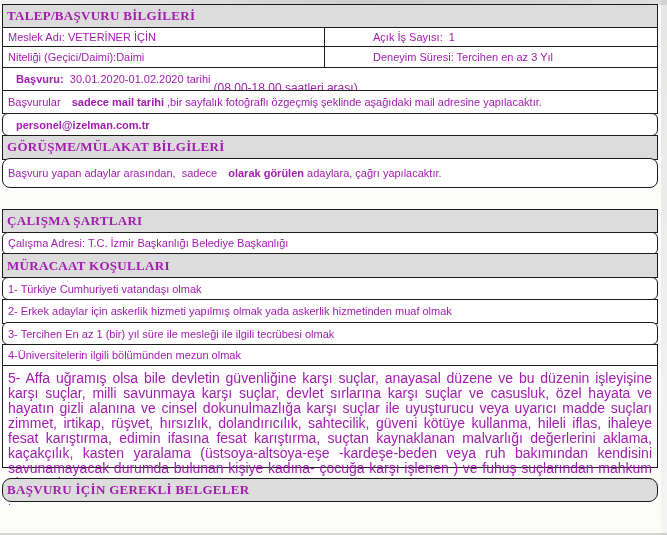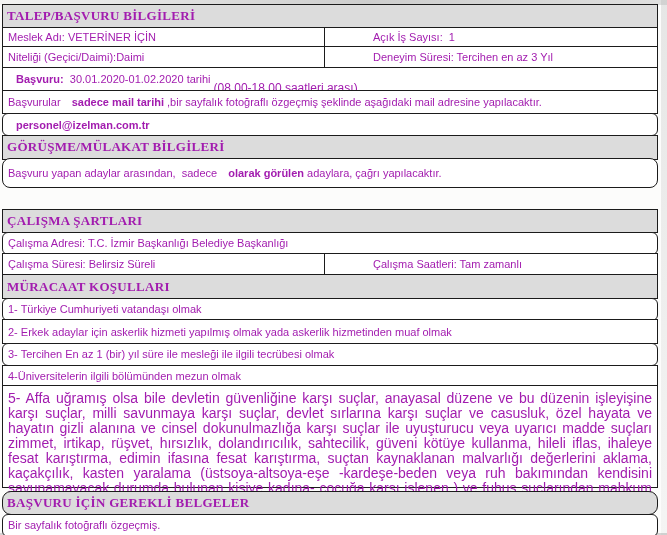--- a/index.html
+++ b/index.html
@@ -24,21 +24,21 @@
     border:1.4px solid #1b1b1b;
     background:#fff;
     display:flex;align-items:center;
     padding:0 5px;
     font-size:11px;
     margin-top:-1.4px;
     position:relative;
   }
   .row.first{margin-top:0;}
   .row.gap6{margin-top:21px;}
-  .row.gap8{margin-top:3px;border-radius:9px;}
+  .row.gap8{margin-top:10px;border-radius:9px;}
   .hdr{
     background:#dcdcdc;
     font-family:"Liberation Serif", serif;
     font-weight:bold;
     font-size:13px;
     letter-spacing:.3px;
     padding-left:4px;
   }
   .h24{height:24px;} .h25{height:25px;} .h21{height:21px;} .h22{height:22px;}
   .h23{height:23px;border-radius:6px;} .h30{height:30px;} .h103{height:103px;}
@@ -115,28 +115,20 @@
     </div>
 
     <div class="row hdr h24 gap6">
       <span>ÇALIŞMA ŞARTLARI</span>
     </div>
 
     <div class="row h23">
       <span>Çalışma Adresi: T.C. İzmir Başkanlığı Belediye Başkanlığı</span>
     </div>
 
-    <div class="row split h22">
-      <div class="cell left">
-        <span>Çalışma Süresi: Belirsiz Süreli</span>
-      </div>
-      <div class="cell right">
-        <span>Çalışma Saatleri: Tam zamanlı</span>
-      </div>
-    </div>
 
     <div class="row hdr h25">
       <span>MÜRACAAT KOŞULLARI</span>
     </div>
 
     <div class="row h23">
       <span>1- Türkiye Cumhuriyeti vatandaşı olmak</span>
     </div>
     <div class="row h25">
       <span>2- Erkek adaylar için askerlik hizmeti yapılmış olmak yada askerlik hizmetinden muaf olmak</span>
@@ -150,18 +142,15 @@
 
     <div class="row h103 para">
       <p>5- Affa uğramış olsa bile devletin güvenliğine karşı suçlar, anayasal düzene ve bu düzenin işleyişine karşı suçlar, milli savunmaya karşı suçlar, devlet sırlarına karşı suçlar ve casusluk, özel hayata ve hayatın gizli alanına ve cinsel dokunulmazlığa karşı suçlar ile uyuşturucu veya uyarıcı madde suçları zimmet, irtikap, rüşvet, hırsızlık, dolandırıcılık, sahtecilik, güveni kötüye kullanma, hileli iflas, ihaleye fesat karıştırma, edimin ifasına fesat karıştırma, suçtan kaynaklanan malvarlığı değerlerini aklama, kaçakçılık, kasten yaralama (üstsoya-altsoya-eşe -kardeşe-beden veya ruh bakımından kendisini savunamayacak durumda bulunan kişiye kadına- çocuğa karşı işlenen ) ve fuhuş suçlarından mahkum olmamak</p>
       <p class="dot">.</p>
     </div>
 
     <div class="row hdr h24 gap8">
       <span>BAŞVURU İÇİN GEREKLİ BELGELER</span>
     </div>
 
-    <div class="row h23">
-      <span>Bir sayfalık fotoğraflı özgeçmiş.</span>
-    </div>
 
   </div>
 </div>
 
 </body></html>

